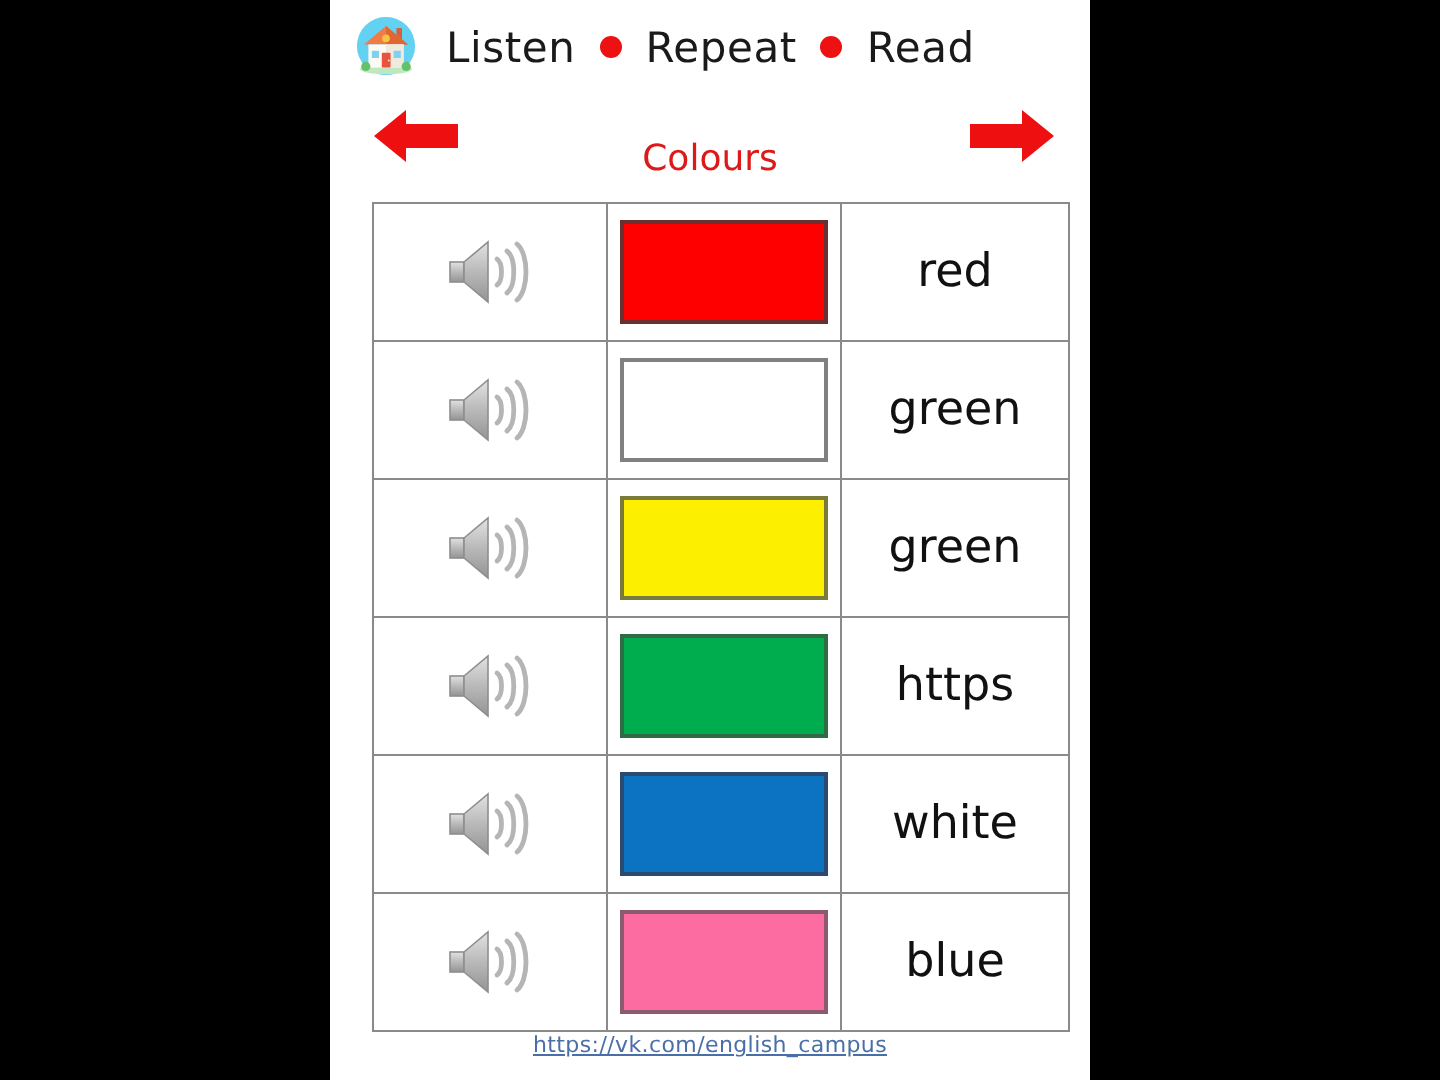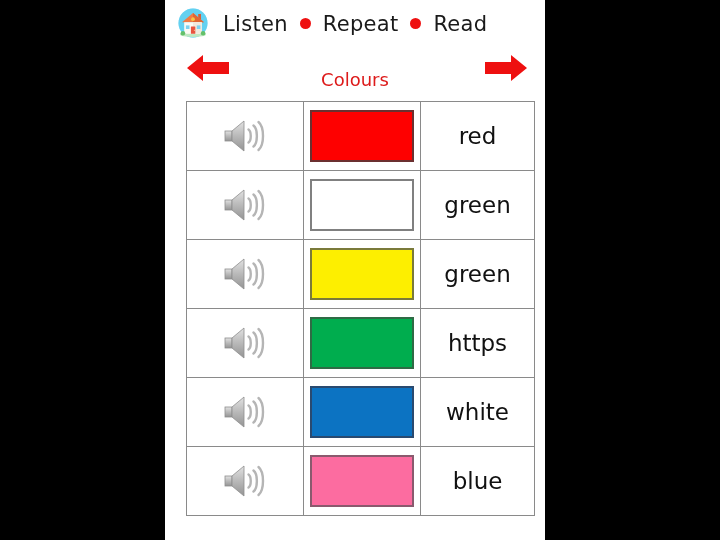--- a/index.html
+++ b/index.html
@@ -343,15 +343,16 @@
                       <path d="M36.5,6.0 C42.5,11.0 42.5,29.0 36.5,34.0"></path>
                     </g>
                   </svg></span></td>
               <td class="c-swatch"><span class="swatch" style="background: rgb(252, 108, 160); border: 2px solid rgb(138, 90, 110);"></span></td>
               <td class="c-word"><span class="word">blue</span></td>
             </tr>
           </tbody>
       </table>
     </div>
 
+    <div class="footer-link">https://vk.com/english_campus</div>
 
   </div>
 </div>
 
 </body></html>

